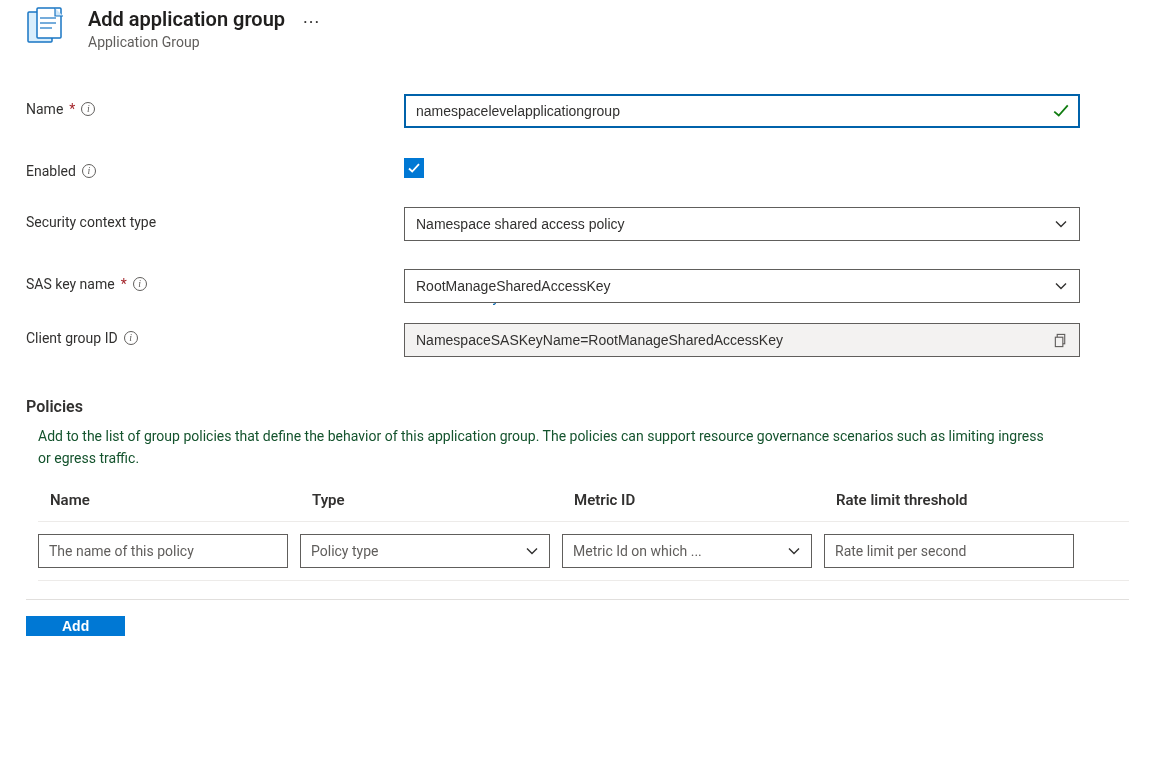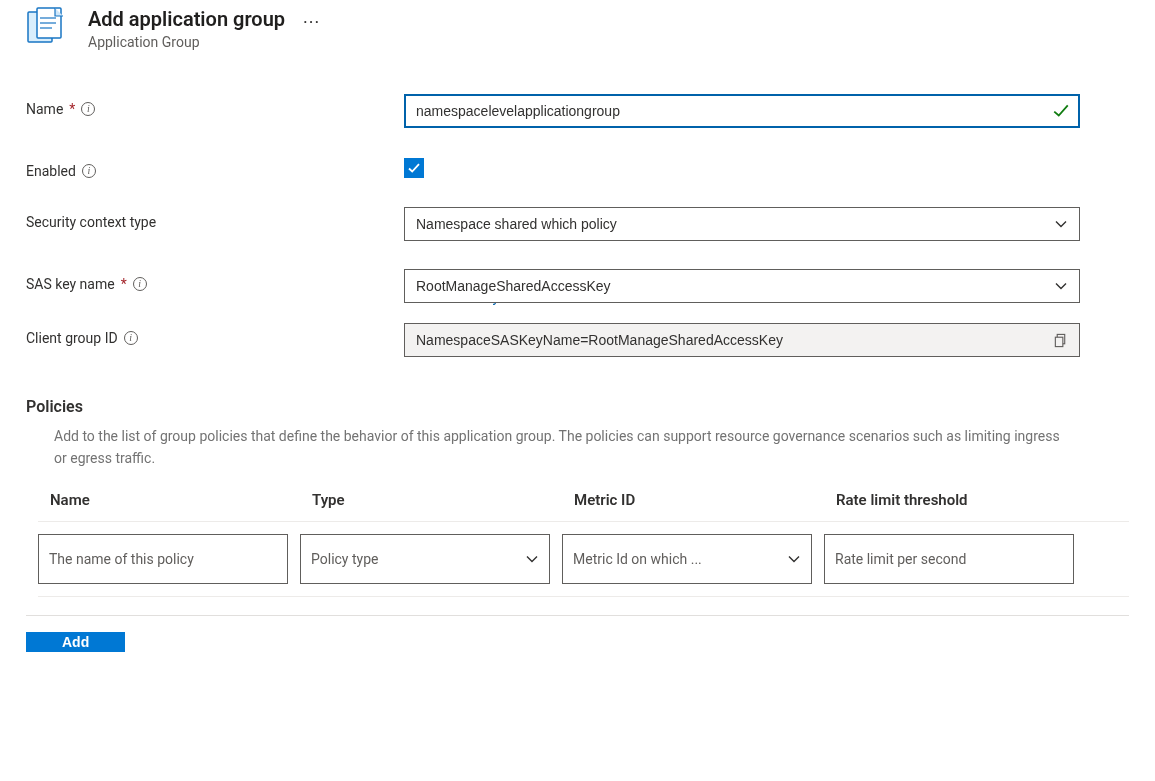--- a/index.html
+++ b/index.html
@@ -149,22 +149,22 @@
   .link-row { padding-left: 378px; margin-top: -20px; margin-bottom: 18px; }
 
   
   .section-title {
     font-size: 16px;
     font-weight: 600;
     margin: 40px 0 10px 0;
   }
   .section-desc {
     font-size: 14px;
-    color: #737373;
-    margin: 0 0 22px 28px;
+    color: #14532d;
+    margin: 0 0 22px 12px;
     max-width: 1020px;
     line-height: 1.55;
   }
   .policy-table {
     margin-left: 12px;
     border-bottom: 1px solid #edebe9;
     padding-bottom: 12px;
   }
   .policy-head, .policy-row {
     display: grid;
@@ -173,21 +173,21 @@
     align-items: center;
   }
   .policy-head {
     border-bottom: 1px solid #edebe9;
     padding: 0 0 12px 12px;
     margin-bottom: 12px;
   }
   .policy-head > div { font-size: 15px; font-weight: 600; }
   .policy-row { padding-left: 0; }
   .p-input, .p-select {
-    height: 50px;
+    height: 34px;
     border: 1px solid #605e5c;
     padding: 8px 10px;
     font-size: 14px;
     font-family: inherit;
     background: #fff;
     color: #323130;
     display: flex;
     align-items: center;
   }
   .p-input::placeholder, .placeholder { color: #605e5c; font-style: normal; }
@@ -269,21 +269,21 @@
       </div>
     </div>
   </div>
 
   <div class="form-row">
     <div class="label-col">
       <span>Security context type</span>
     </div>
     <div class="field-col">
       <div class="select">
-        <span>Namespace shared which policy</span>
+        <span>Namespace shared access policy</span>
         <svg class="chevron" viewBox="0 0 14 14">
           <path fill="none" stroke="#323130" stroke-width="1.4" d="M2 4.5 L7 9.5 L12 4.5"></path>
         </svg>
       </div>
     </div>
   </div>
 
   <div class="form-row tight-after">
     <div class="label-col">
       <span>SAS key name</span>

